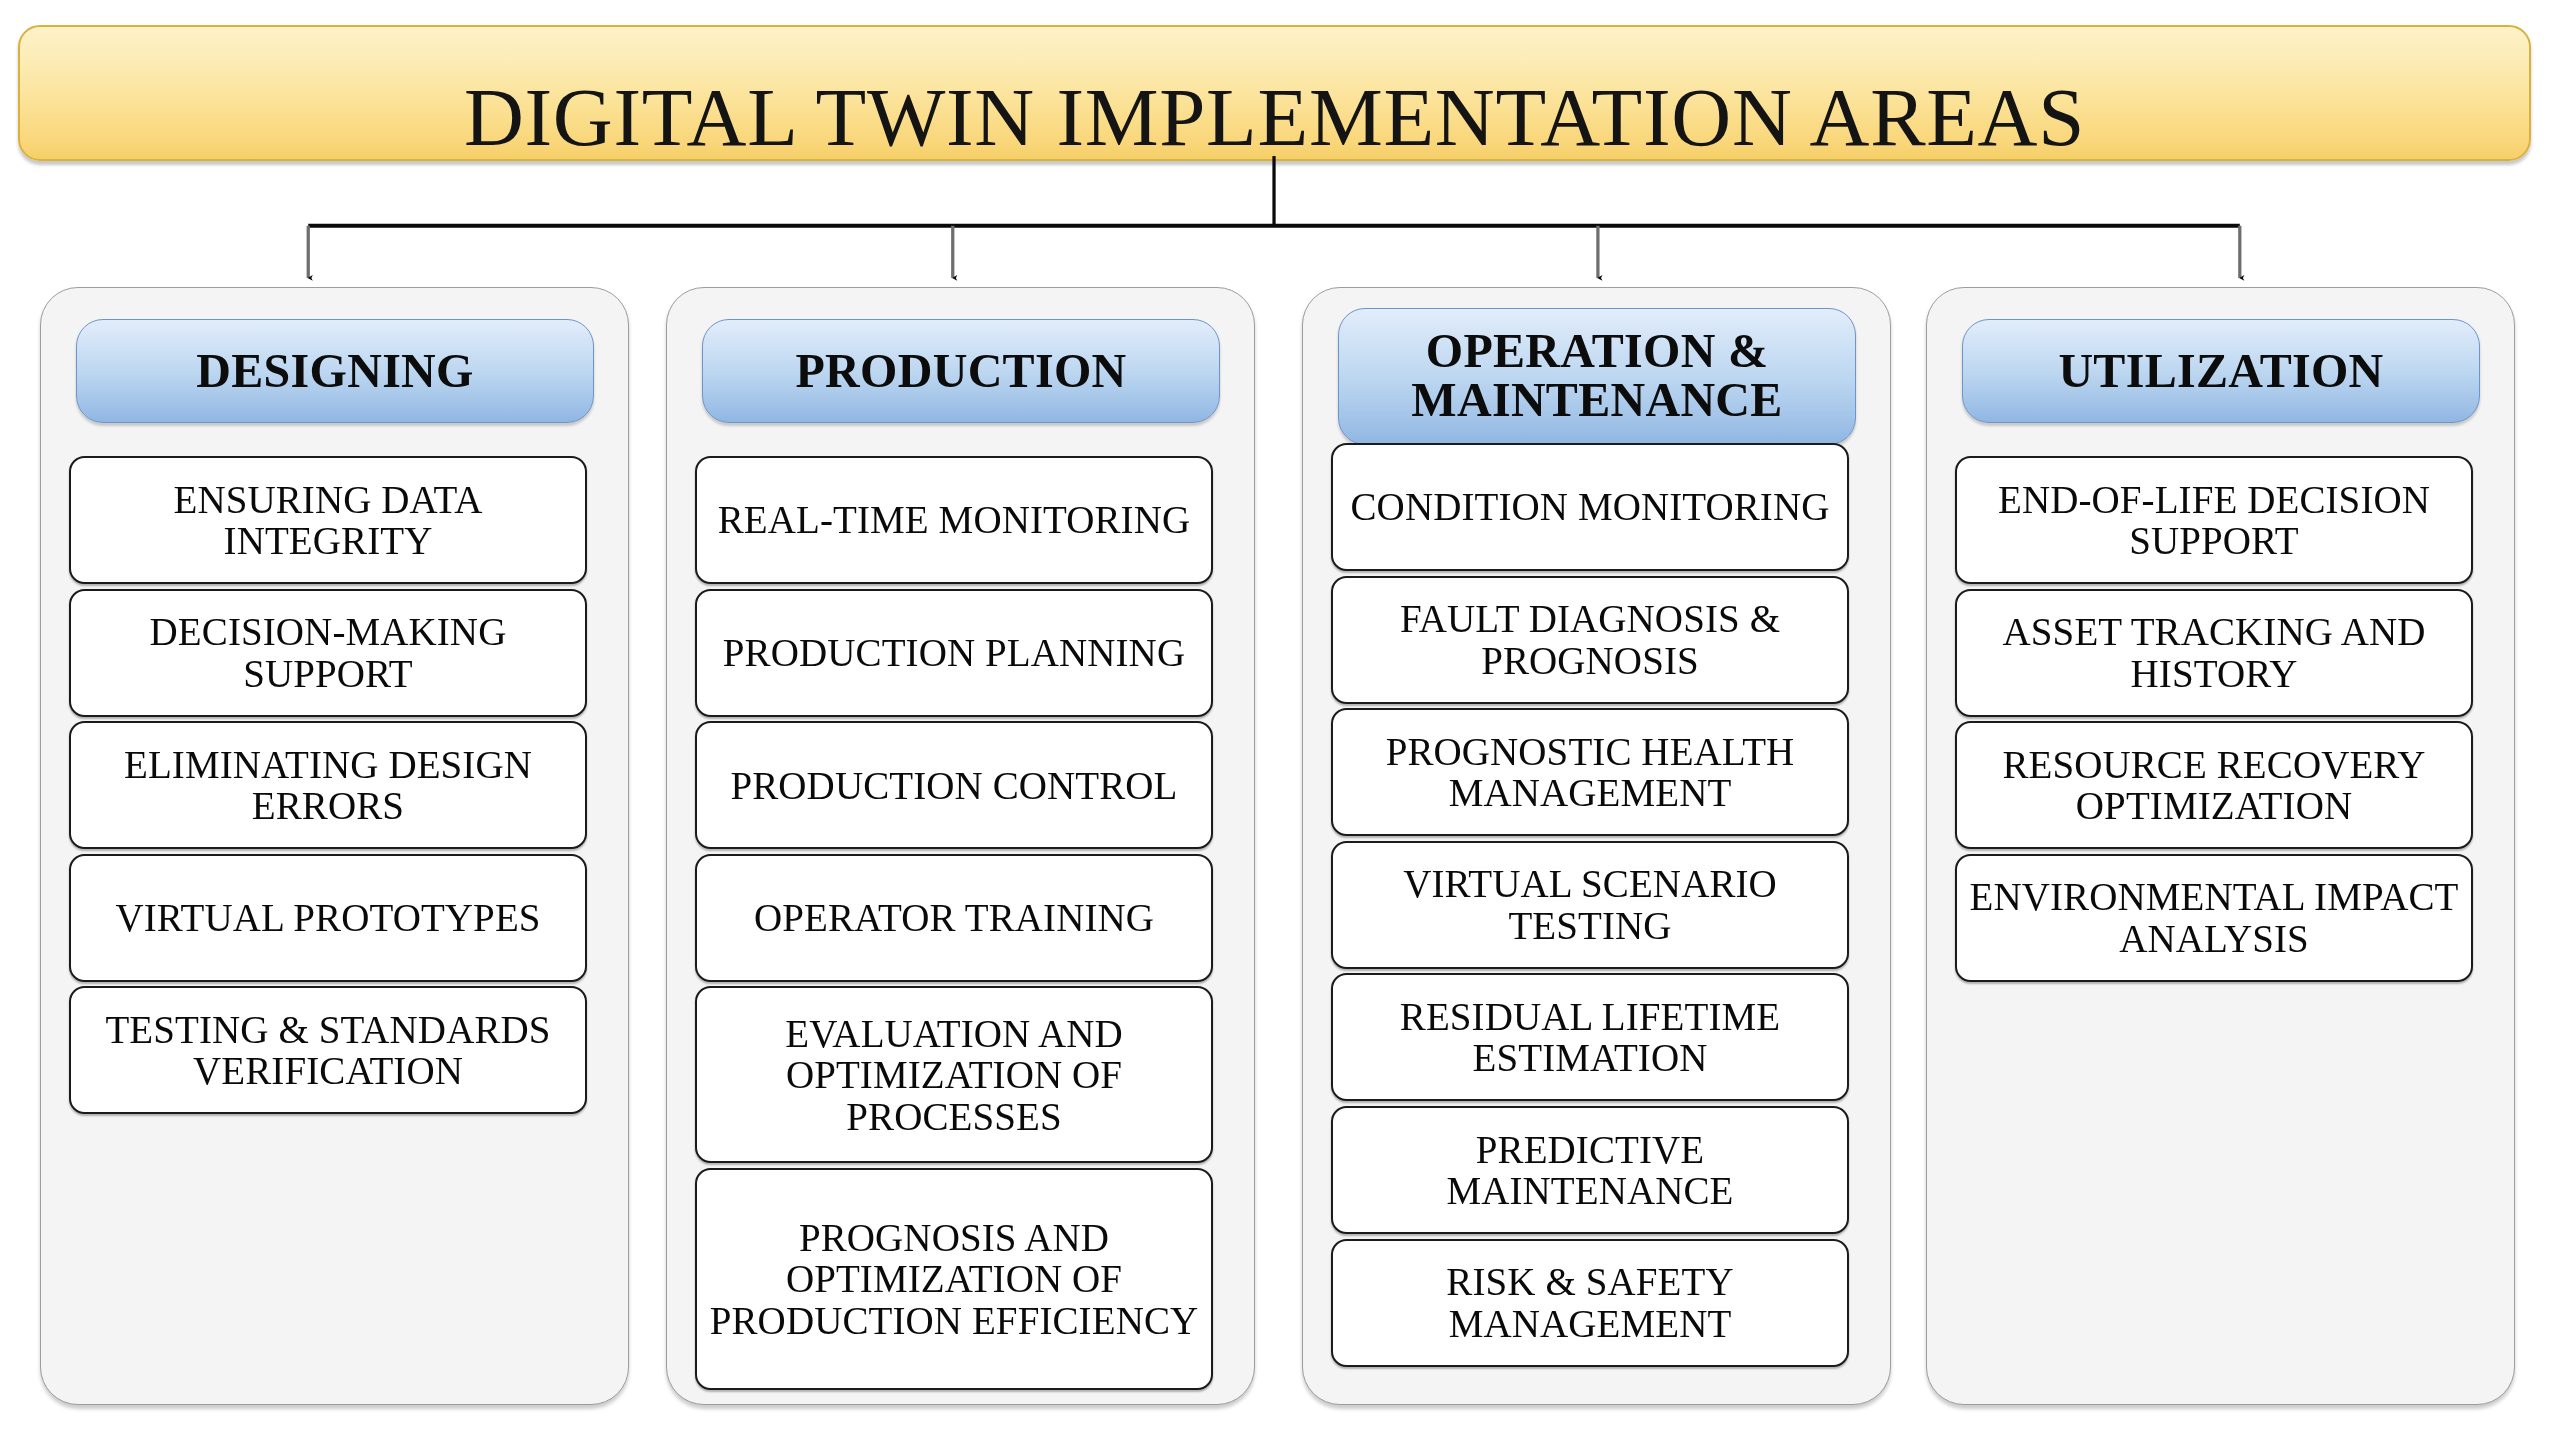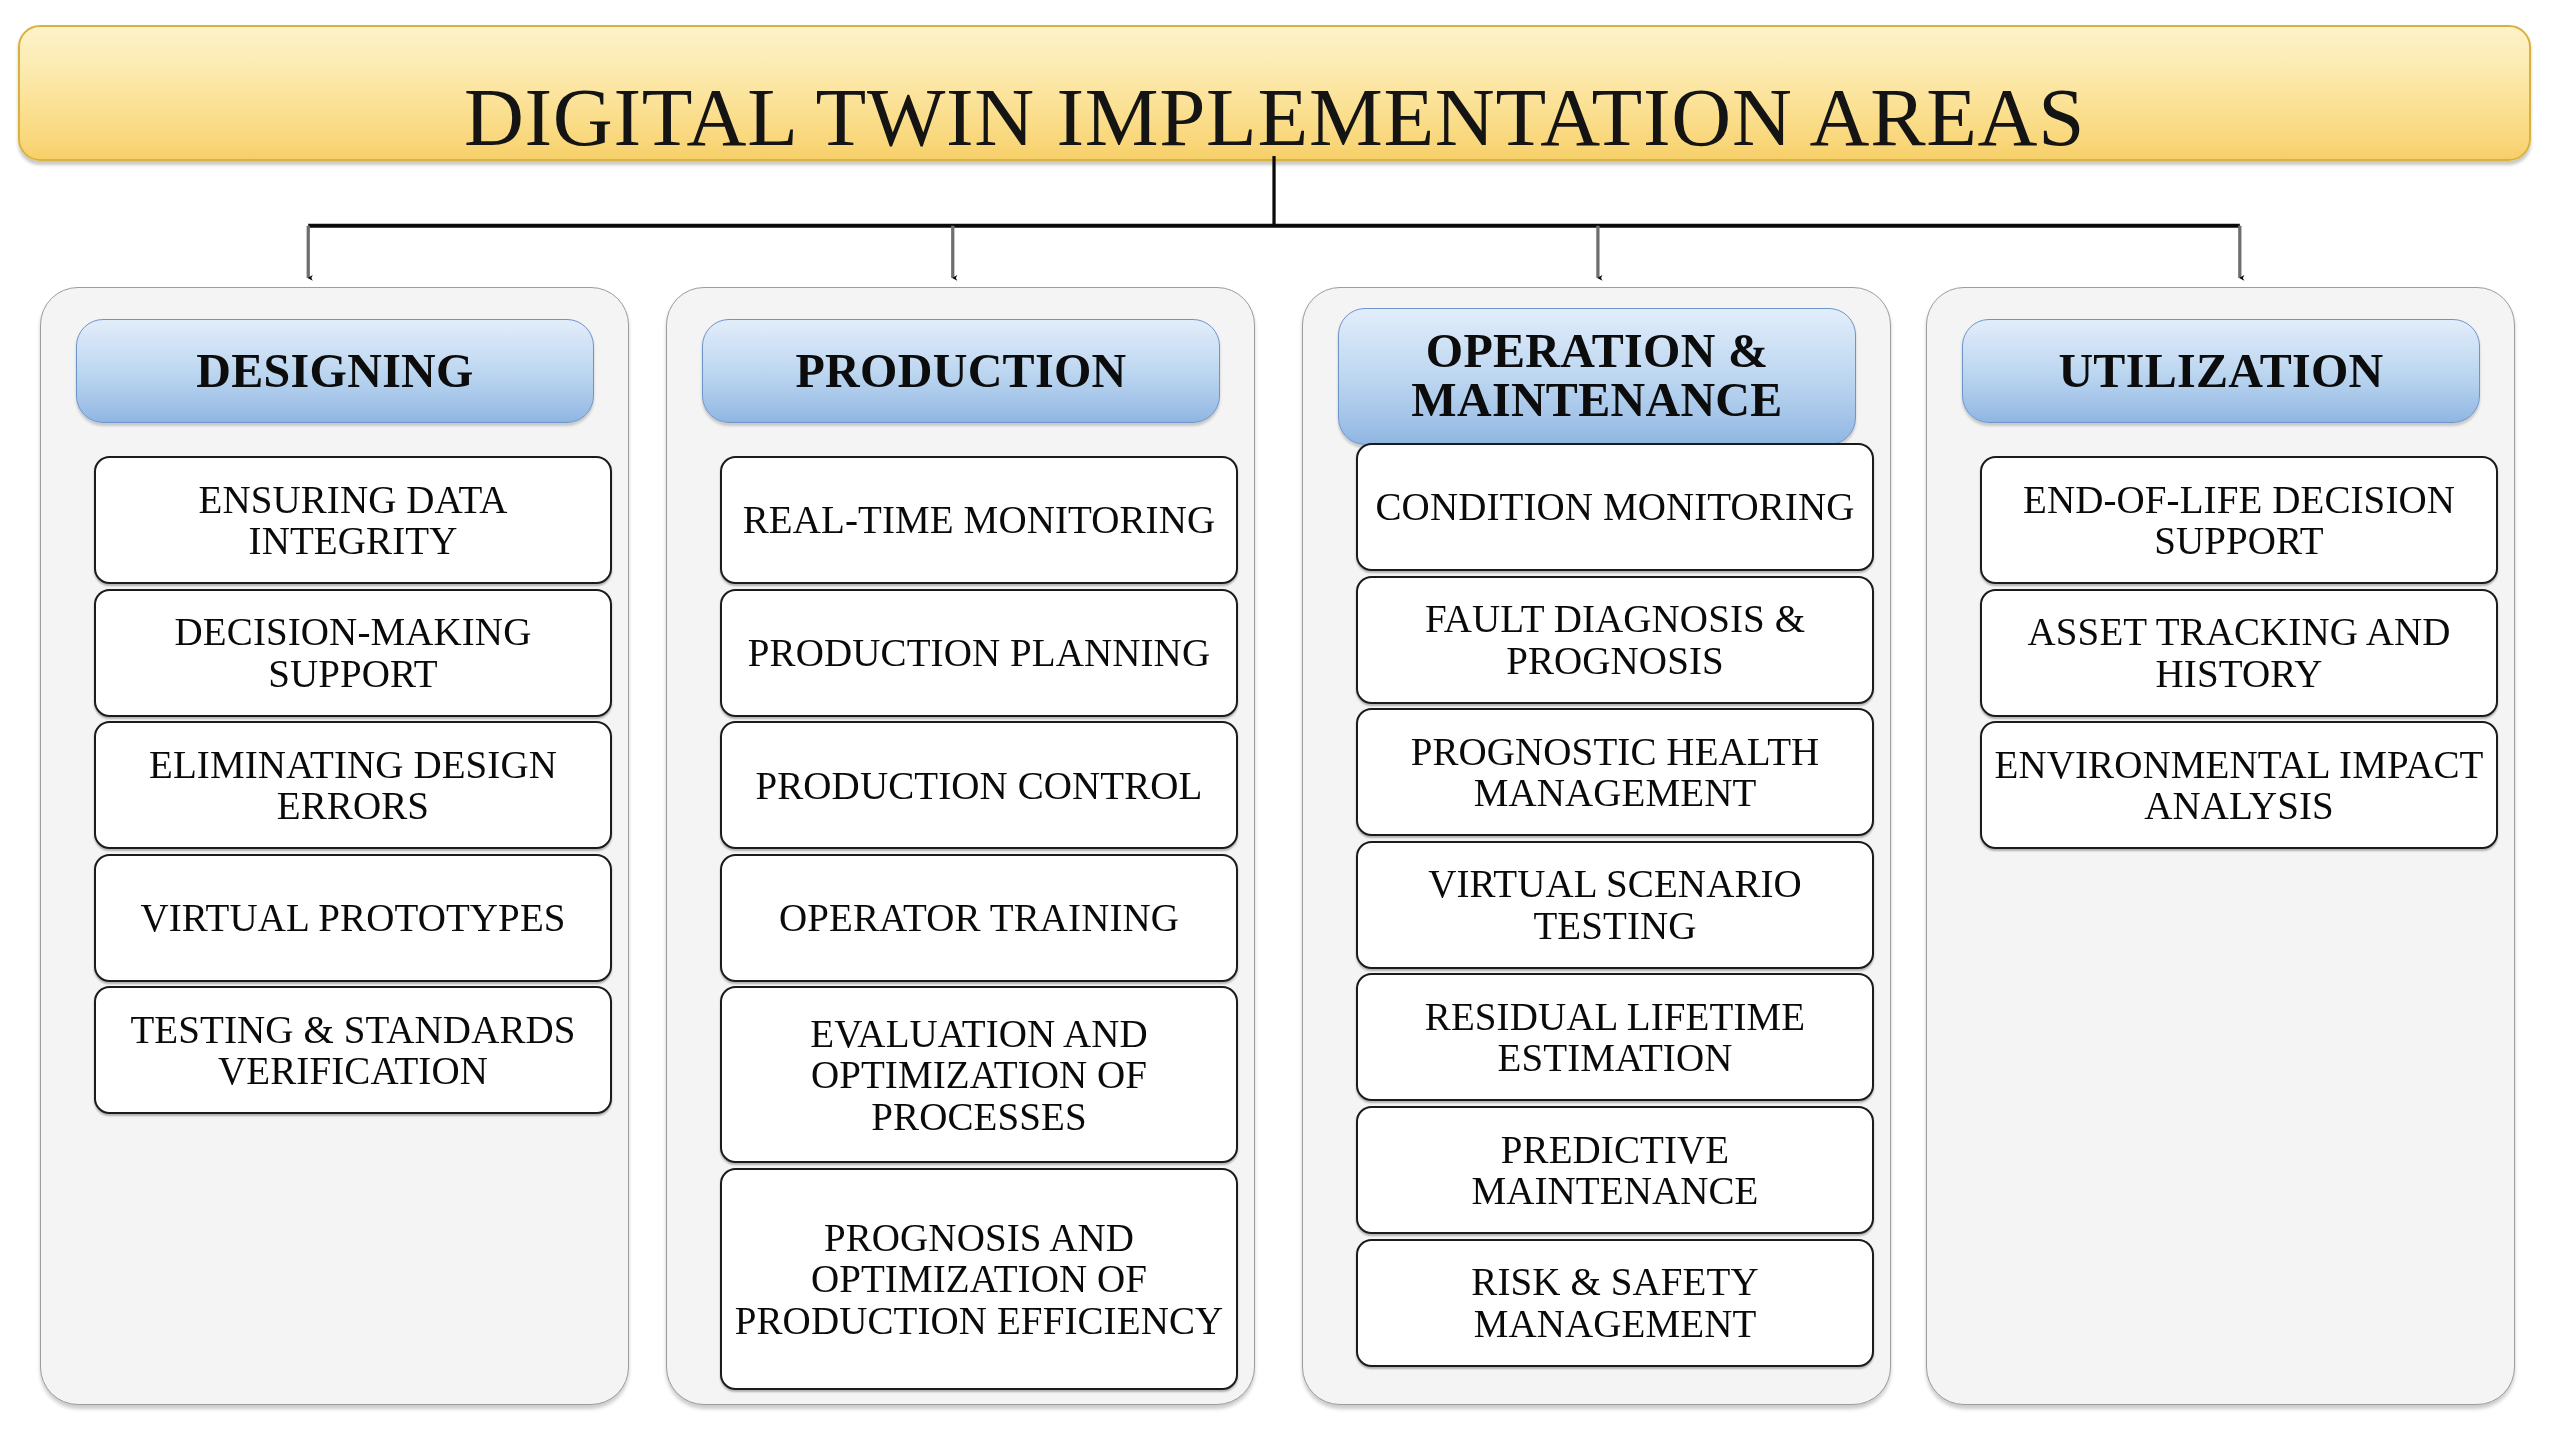--- a/index.html
+++ b/index.html
@@ -83,21 +83,21 @@
     font-weight: bold;
     font-size: 48px;
     line-height: 1.02;
     letter-spacing: 0.3px;
   }
   .col-header.one-line { height: 104px; }
   .col-header.two-line { height: 137px; top: 19.6px; }
 
   .items {
     position: absolute;
-    left: 53px;
+    left: 28px;
     width: 518px;
   }
   .items.start-250 { top: 168px; }
   .items.start-230 { top: 155px; }
 
   .item {
     box-sizing: border-box;
     width: 518px;
     height: 128px;
     margin-bottom: 4.6px;
@@ -180,18 +180,19 @@
       <div class="item">PREDICTIVE MAINTENANCE</div>
       <div class="item">RISK &amp; SAFETY MANAGEMENT</div>
     </div>
   </div>
 
   <div class="column col-4">
     <div class="col-header one-line">UTILIZATION</div>
     <div class="items start-250">
       <div class="item">END-OF-LIFE DECISION SUPPORT</div>
       <div class="item">ASSET TRACKING AND HISTORY</div>
+      <div class="item">RESOURCE RECOVERY OPTIMIZATION</div>
       <div class="item">ENVIRONMENTAL IMPACT ANALYSIS</div>
     </div>
   </div>
 
 </div>
 
 
 </body></html>

